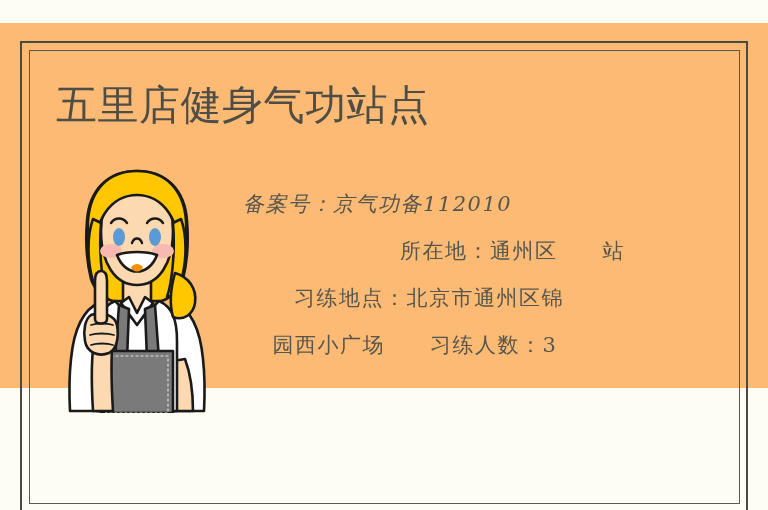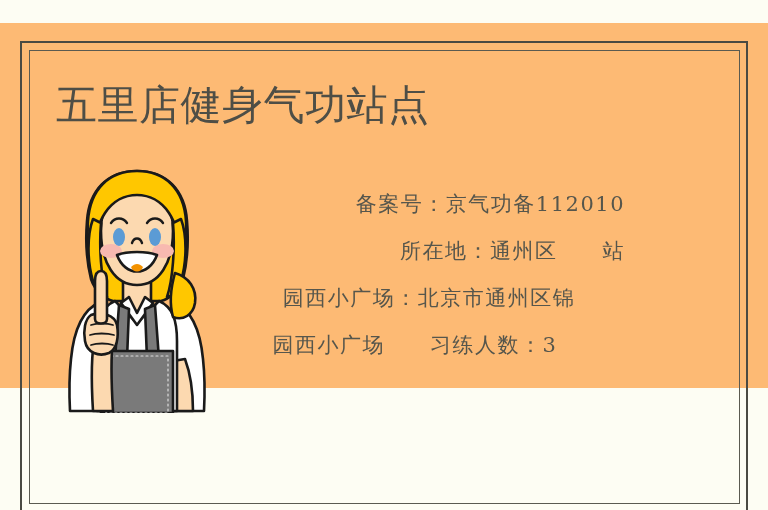--- a/index.html
+++ b/index.html
@@ -74,21 +74,21 @@
     font-size: 21px;
     line-height: 47px;
     color: #56564c;
     text-align: center;
     letter-spacing: 1.5px;
   }
   .info-line {
     white-space: pre;
     display: block;
   }
-  .info-line.l1 { text-align: right; padding-left: 38px; }
+  .info-line.l1 { text-align: left; padding-left: 38px; font-style: italic; }
   .info-line.l2 { text-align: right; padding-left: 20px; }
   .info-line.l3 { text-align: center; padding-left: 0px; }
   .info-line.l4 { text-align: center; padding-left: 28px; }
   .info-line.l5 { padding-left: 0px; }
 </style>
 </head>
 <body>
 
 <div id="card">
 
@@ -158,17 +158,17 @@
 
         <path d="M44 108 C40 108 38 112 38 118 L38 156 C38 162 50 162 50 156 L50 118 C50 112 48 108 44 108 Z" fill="#fcd9b0"></path>
 
       </g>
     </svg>
   </div>
 
   <div id="info-block">
     <span class="info-line l1">备案号：京气功备112010</span>
     <span class="info-line l2">所在地：通州区　　站</span>
-    <span class="info-line l4">园西小广场：北京市通州区锦</span>
+    <span class="info-line l4">习练地点：北京市通州区锦</span>
     <span class="info-line l5">园西小广场　　习练人数：3</span>
   </div>
 
 </div>
 
 </body></html>

